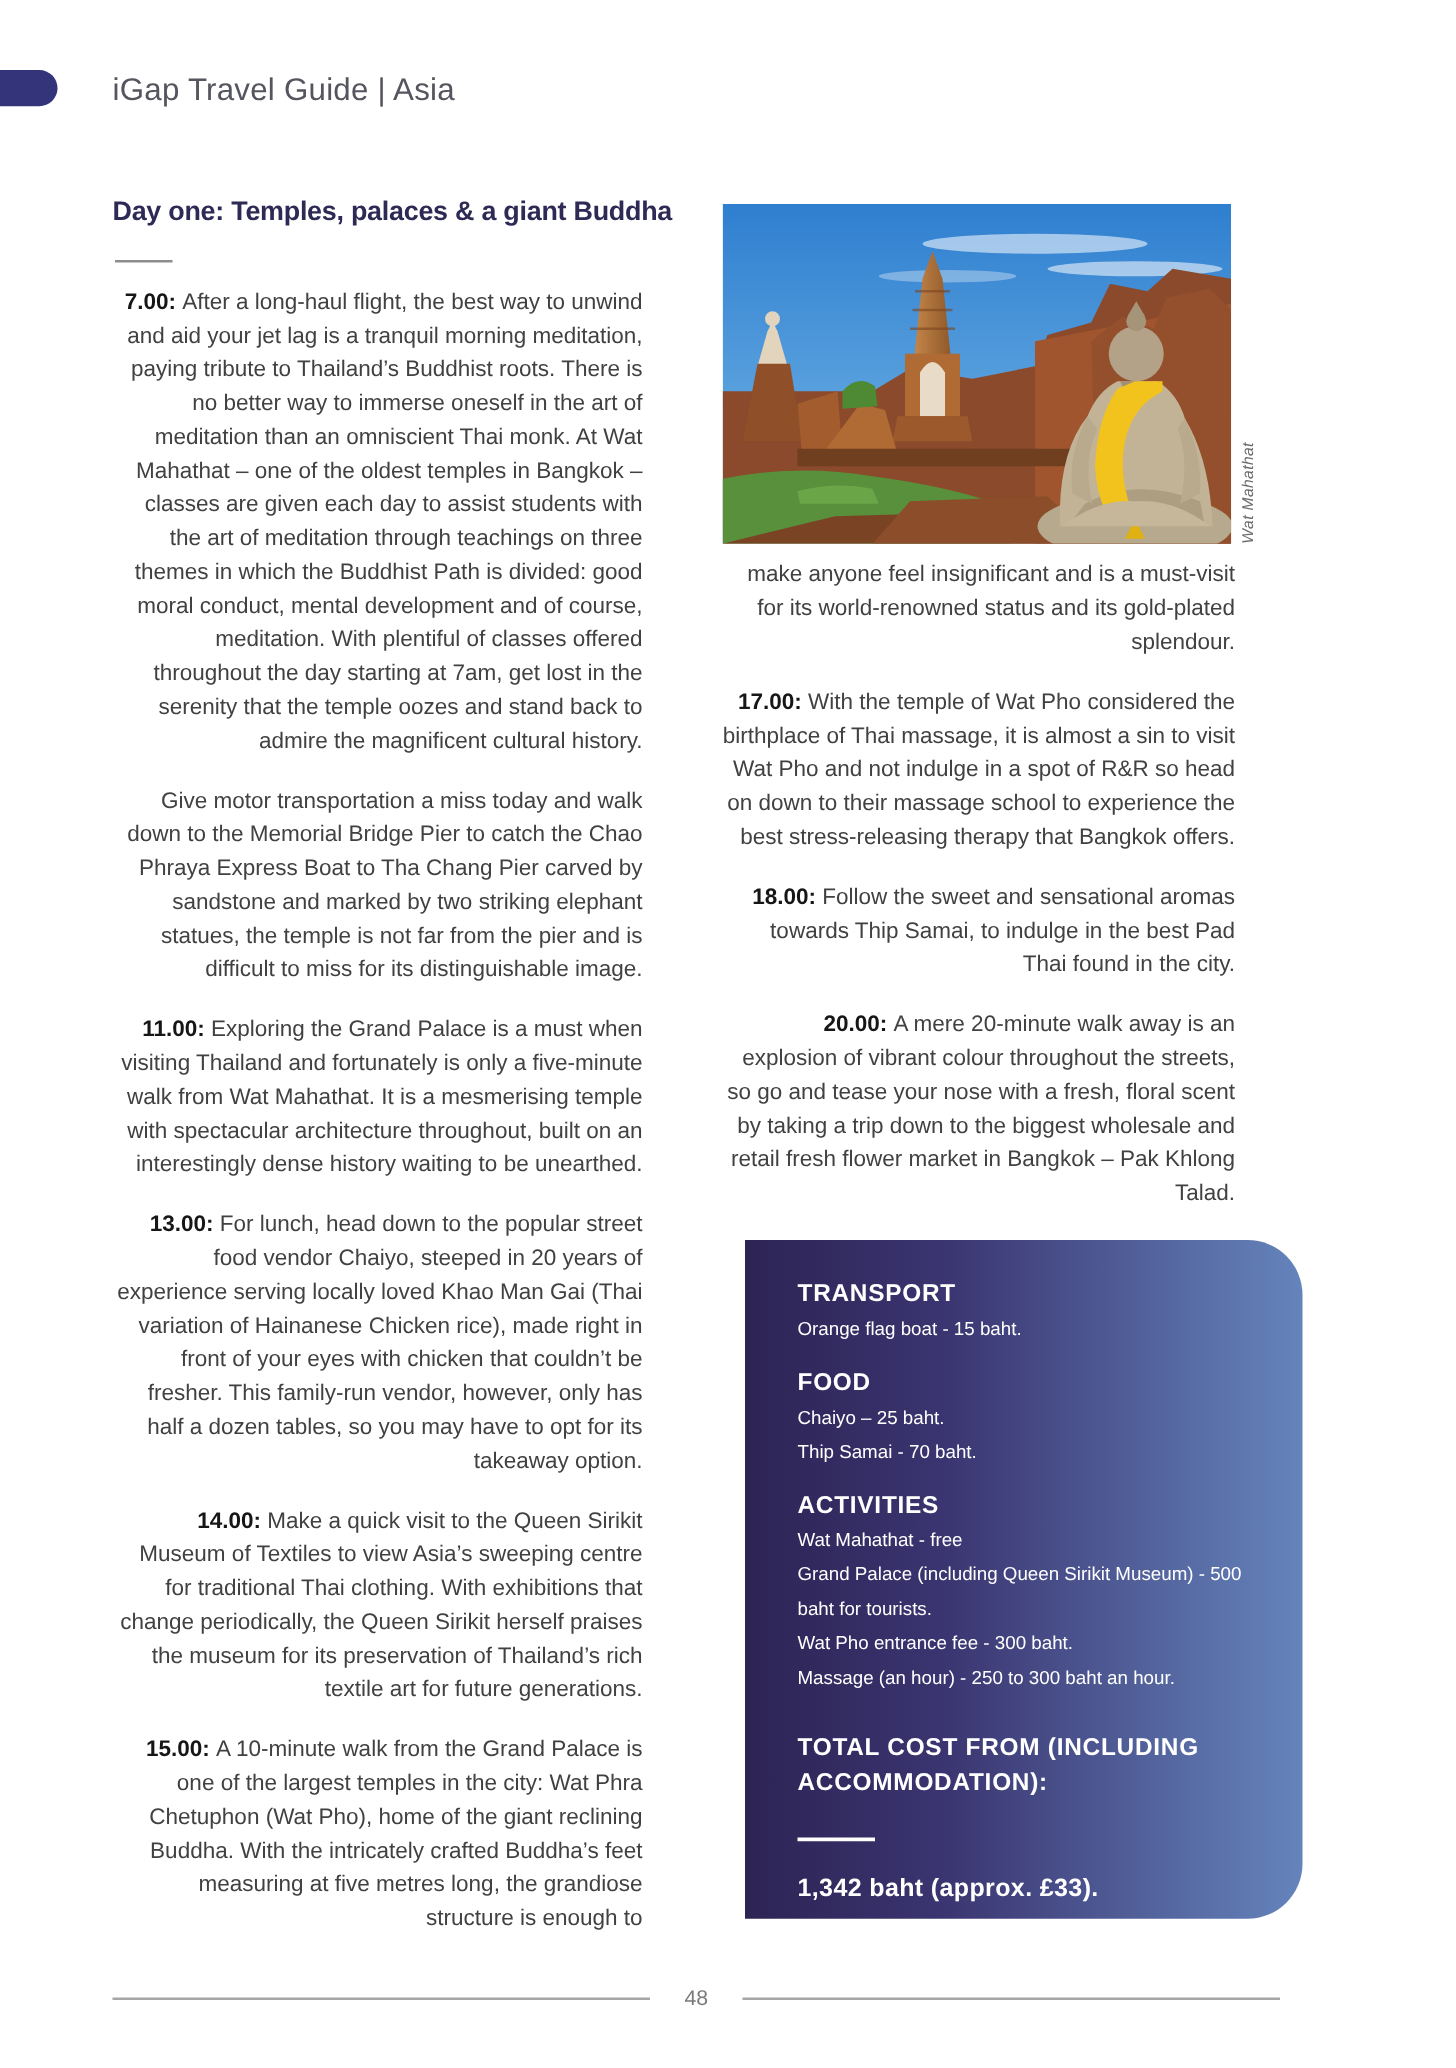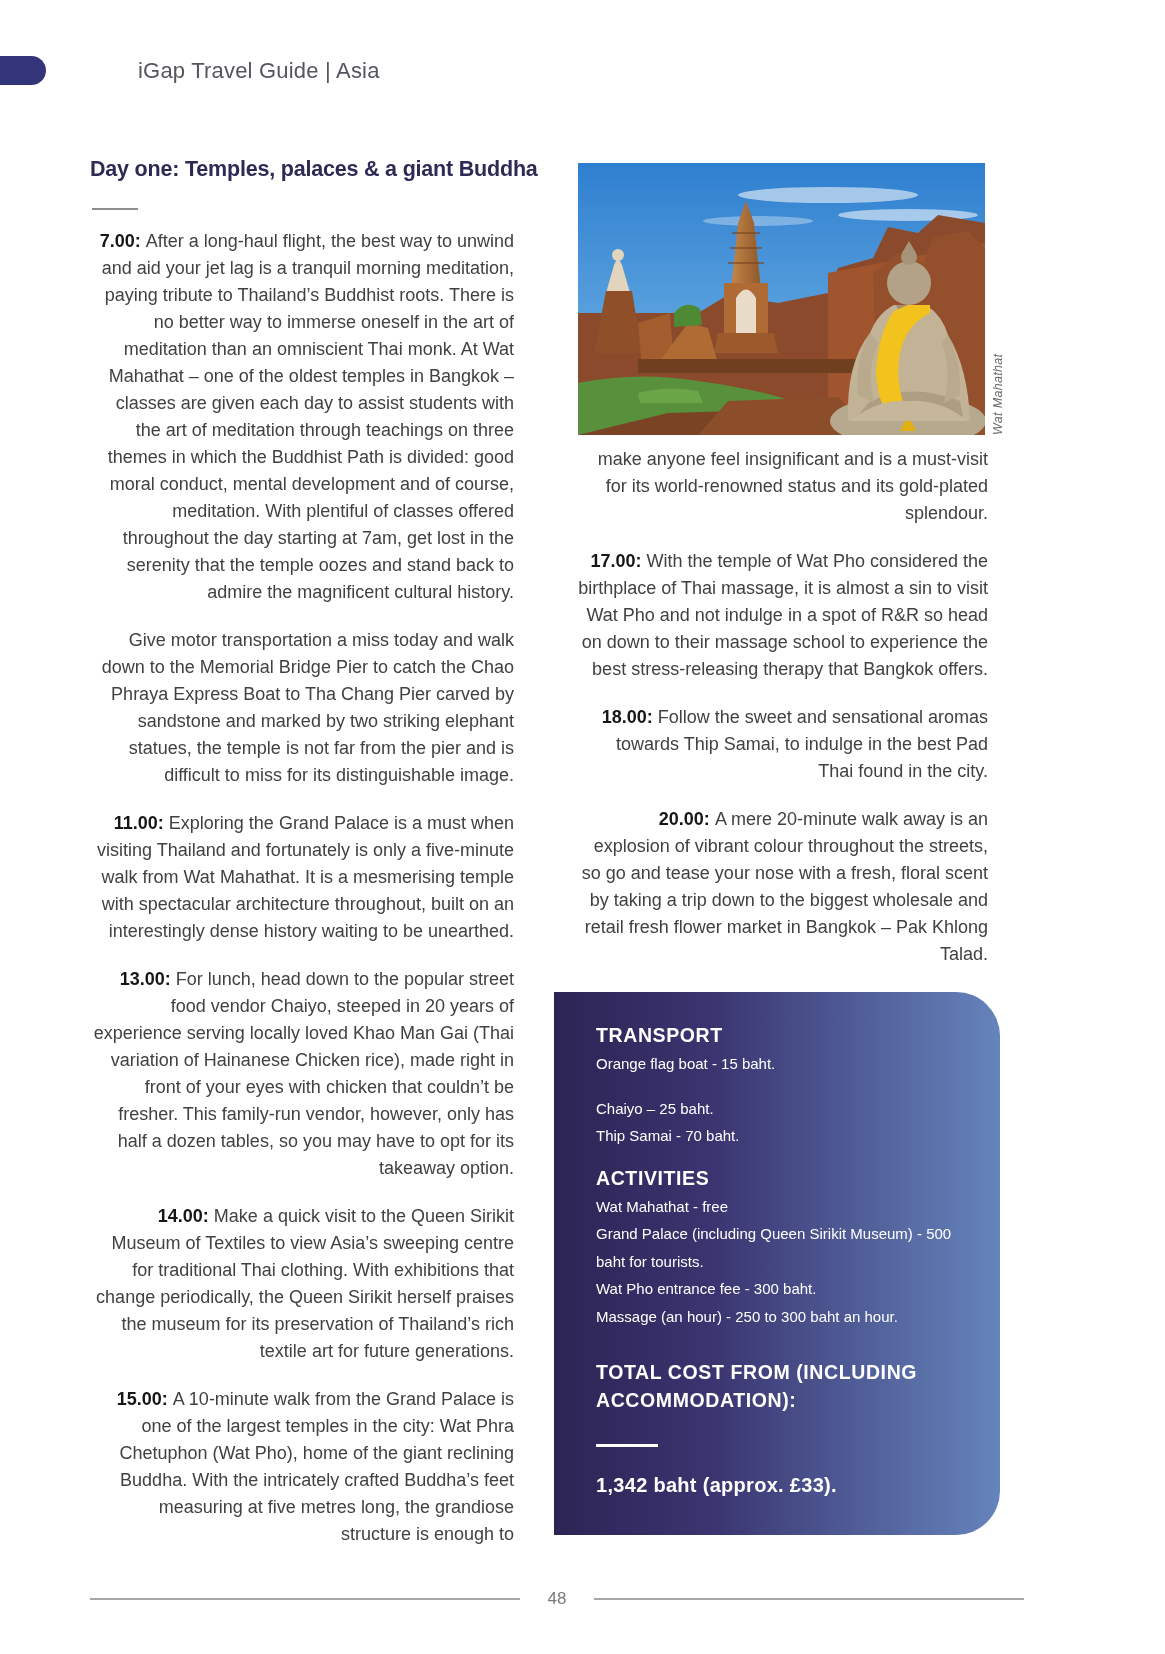--- a/index.html
+++ b/index.html
@@ -14,21 +14,21 @@
 
   
   .header-pill {
     position: absolute; left: 0; top: 56px;
     width: 46px; height: 29px;
     background: #34347b;
     border-radius: 0 15px 15px 0;
   }
   .header-title {
     position: absolute; left: 90px; top: 58px;
-    font-size: 22px; color: #54555e; letter-spacing: 0.2px; margin-left: 48px;
+    font-size: 25px; color: #54555e; letter-spacing: 0.2px;
   }
 
   
   .article-heading {
     position: absolute; left: 90px; top: 157px;
     font-size: 21.5px; font-weight: 700; color: #2d2a55;
     letter-spacing: -0.2px;
   }
   .heading-rule {
     position: absolute; left: 92px; top: 208px;
@@ -50,21 +50,21 @@
   .photo svg { display: block; }
   .photo-caption {
     position: absolute; left: 991px; top: 325px; height: 110px;
     writing-mode: vertical-rl; transform: rotate(180deg);
     font-size: 12.5px; font-style: italic; color: #6b6b6b;
     letter-spacing: 0.3px; white-space: nowrap;
   }
 
   
   .cost-box {
-    position: absolute; left: 554px; top: 992px;
+    position: absolute; left: 596px; top: 992px;
     width: 446px; height: 543px;
     background: linear-gradient(90deg, #2d2454 0%, #3a3470 35%, #6584bc 100%);
     border-radius: 0 44px 44px 0;
     color: #ffffff;
     padding: 32px 28px 0 42px;
   }
   .cost-section { margin-bottom: 17px; }
   .cost-heading {
     font-size: 19.5px; font-weight: 700; letter-spacing: 0.6px;
     margin-bottom: 3px;
@@ -189,20 +189,21 @@
       <p class="para"><b class="time">20.00: </b>A mere 20-minute walk away is an explosion of vibrant colour throughout the streets, so go and tease your nose with a fresh, floral scent by taking a trip down to the biggest wholesale and retail fresh flower market in Bangkok – Pak Khlong Talad.</p>
     </div>
 
   <div class="cost-box">
     <div id="cost-sections">
         <div class="cost-section">
           <div class="cost-heading">TRANSPORT</div>
           <div class="cost-line">Orange flag boat - 15 baht.</div>
         </div>
         <div class="cost-section">
+          <div class="cost-heading">FOOD</div>
           <div class="cost-line">Chaiyo – 25 baht.</div>
           <div class="cost-line">Thip Samai - 70 baht.</div>
         </div>
         <div class="cost-section">
           <div class="cost-heading">ACTIVITIES</div>
           <div class="cost-line">Wat Mahathat - free</div>
           <div class="cost-line">Grand Palace (including Queen Sirikit Museum) - 500 baht for tourists.</div>
           <div class="cost-line">Wat Pho entrance fee - 300 baht.</div>
           <div class="cost-line">Massage (an hour) - 250 to 300 baht an hour.</div>
         </div>

